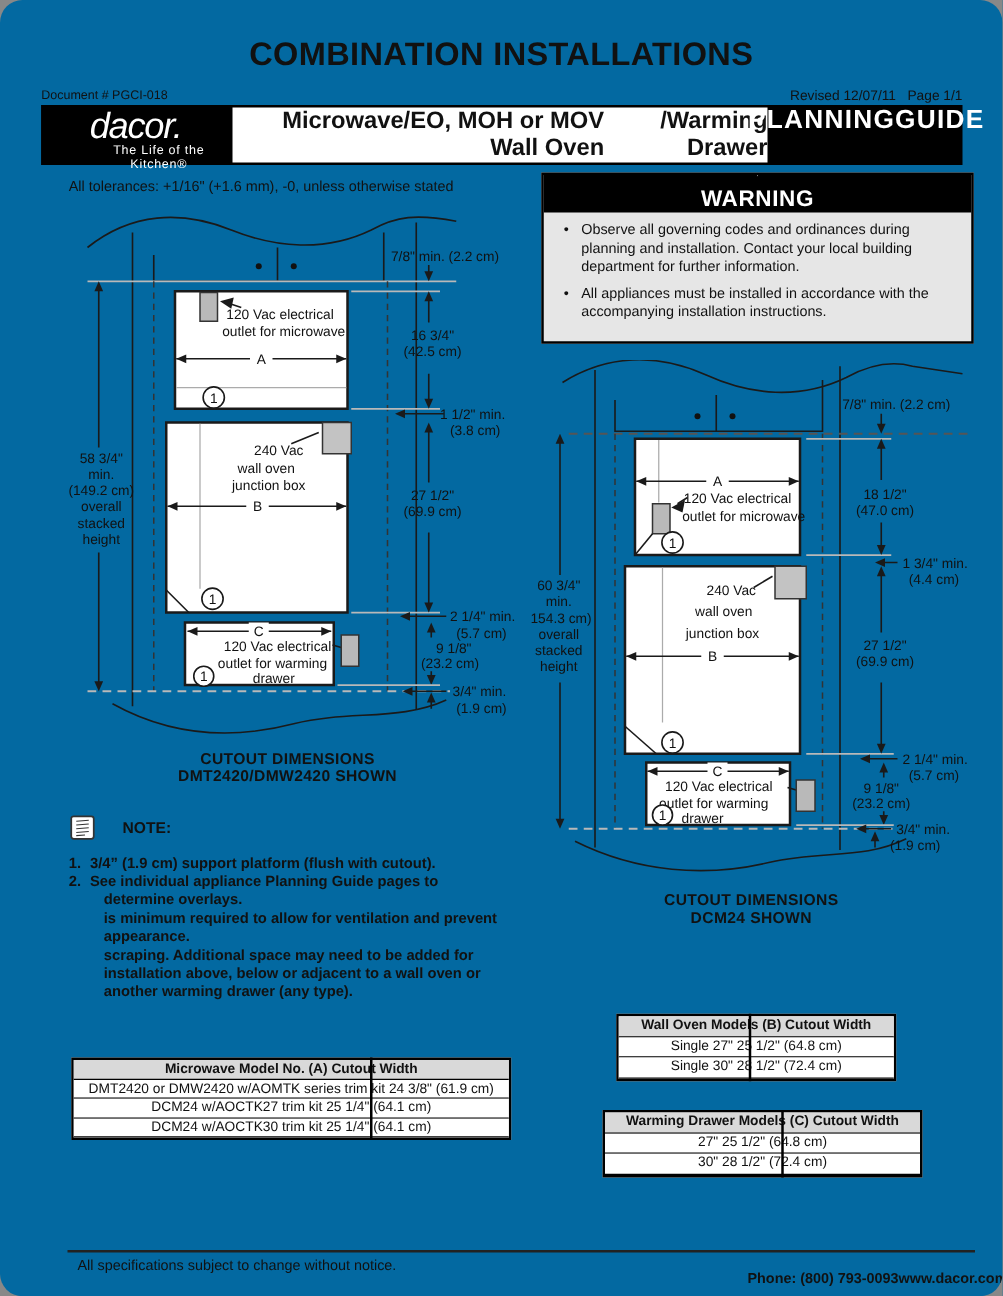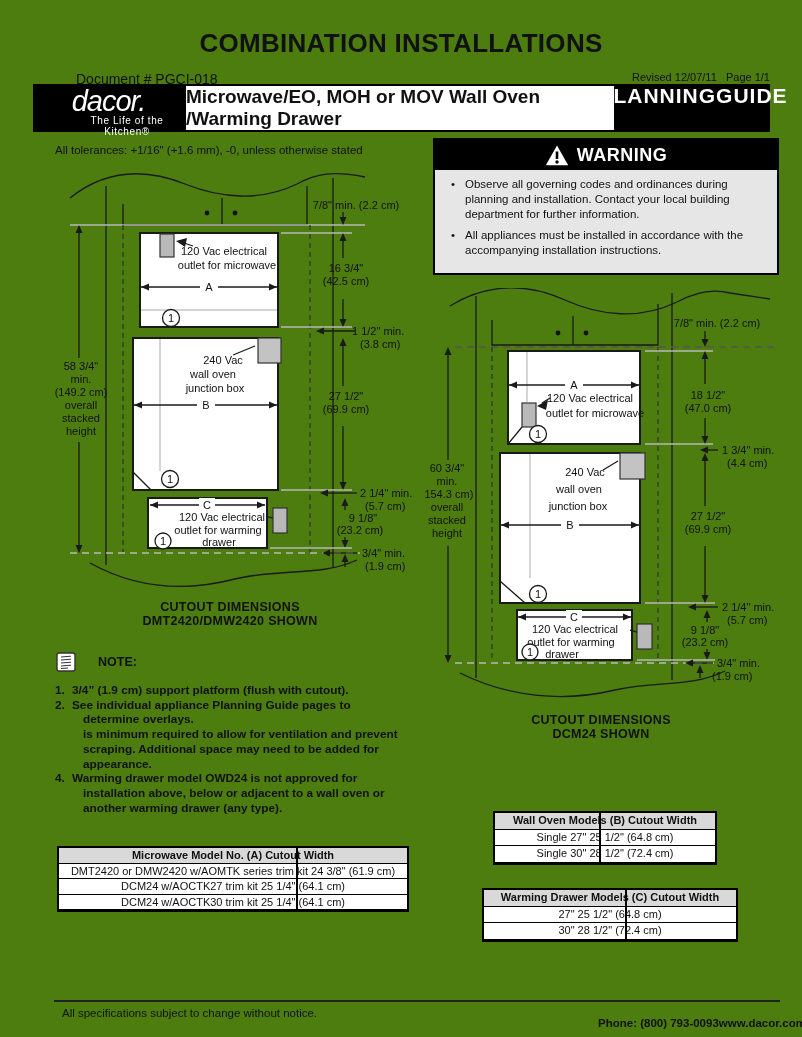--- a/index.html
+++ b/index.html
@@ -1,36 +1,36 @@
 <!DOCTYPE html>
 <html><head>
 <meta charset="utf-8">
 <style>
   html,body{margin:0;padding:0;background:#888;}
-  .page{position:relative;width:802px;height:1037px;background:#4d7c0f;overflow:hidden;
-        font-family:"Liberation Sans",sans-serif;color:#111;}
+  .page{position:relative;width:802px;height:1037px;background:#0369a1;overflow:hidden;
+        font-family:"Liberation Sans",sans-serif;color:#111;border-radius:18px;}
   .abs{position:absolute;}
   
   .title{left:0;top:28px;width:802px;text-align:center;font-size:26px;font-weight:bold;letter-spacing:.3px;}
-  .docline{left:33px;top:71px;font-size:14px;white-space:pre;margin-left:43px;}
+  .docline{left:33px;top:71px;font-size:10px;white-space:pre;}
   .revline{left:470px;top:71px;width:300px;text-align:right;font-size:11px;white-space:pre;}
   .bar{left:33px;top:84px;width:737px;height:48px;background:#000;}
   .logo{left:33px;top:84px;width:151px;height:48px;background:#000;text-align:center;color:#fff;}
   .logo .word{font-size:29px;font-weight:normal;font-style:italic;letter-spacing:-1px;line-height:32px;margin-top:1px;}
   .logo .tag{font-size:10px;letter-spacing:.6px;margin-top:-2px;padding-left:37px;}
   .prodbox{left:184px;top:84px;width:432px;height:48px;background:#fff;border:2px solid #000;box-sizing:border-box;
-           display:flex;flex-direction:column;justify-content:center;text-align:left;}
+           display:flex;flex-direction:row;justify-content:center;text-align:right;}
   .prodbox div{font-size:19px;font-weight:bold;line-height:22px;}
   .guide{left:616px;top:84px;width:154px;height:48px;color:#fff;text-align:center;
          display:flex;justify-content:center;}
   .guide div{font-size:21px;font-weight:bold;line-height:23px;letter-spacing:1px;}
   .tol{left:55px;top:144px;font-size:11.5px;}
   
   .warn{left:433px;top:138px;width:346px;border:2px solid #000;box-sizing:border-box;background:#e6e6e6;}
-  .warn-head{background:#000;color:#fff;height:30px;display:flex;align-items:center;justify-content:center;gap:8px;}
+  .warn-head{background:#000;color:#fff;height:30px;display:flex;align-items:center;justify-content:center;gap:8px;flex-direction:column;}
   .warn-head .wt{font-size:18px;font-weight:bold;letter-spacing:.5px;}
   .warn-body{padding:7px 8px 9px 6px;}
   .warn-item{display:flex;font-size:11.5px;line-height:15px;margin-bottom:6px;}
   .warn-item .bull{width:24px;text-align:center;flex:none;}
   .warn-item .wtx{flex:1;padding-right:2px;}
   
   svg text{font-family:"Liberation Sans",sans-serif;font-size:11px;fill:#111;}
   .s1{stroke:#1a1a1a;stroke-width:1.3;fill:none;}
   .s2{stroke:#1a1a1a;stroke-width:2;fill:#fff;}
   .sg{stroke:#b9b9b9;stroke-width:1.4;fill:none;}
@@ -418,23 +418,22 @@
       <line x1="5" y1="14" x2="15" y2="13.2" stroke="#333" stroke-width="1"></line>
       <line x1="5" y1="16.5" x2="12" y2="16" stroke="#333" stroke-width="1"></line>
     </svg>
     <span class="nt">NOTE:</span>
   </div>
   <div class="abs note">
     <div class="ln"><span class="num">1.</span><span>3/4” (1.9 cm) support platform (flush with cutout).</span></div>
     <div class="ln"><span class="num">2.</span><span>See individual appliance Planning Guide pages to</span></div>
     <div class="ln cont">determine overlays.</div>
     <div class="ln cont">is minimum required to allow for ventilation and prevent</div>
+    <div class="ln cont">appearance.</div>
     <div class="ln cont">scraping.  Additional space may need to be added for</div>
-    <div class="ln cont">appearance.</div>
-    <div class="ln"><span class="num">4.</span><span>Warming drawer model OWD24 is not approved for</span></div>
     <div class="ln cont">installation above, below or adjacent to a wall oven or</div>
     <div class="ln cont">another warming drawer (any type).</div>
   </div>
 
   <div class="abs tbl t-mw">
     <div class="hd">Microwave Model No. (A) Cutout Width</div>
     <div class="rw">DMT2420 or DMW2420 w/AOMTK series trim kit 24 3/8" (61.9 cm)</div>
     <div class="rw">DCM24 w/AOCTK27 trim kit 25 1/4" (64.1 cm)</div>
     <div class="rw">DCM24 w/AOCTK30 trim kit 25 1/4" (64.1 cm)</div>
     <div class="vdiv" style="left:237px;"></div>

